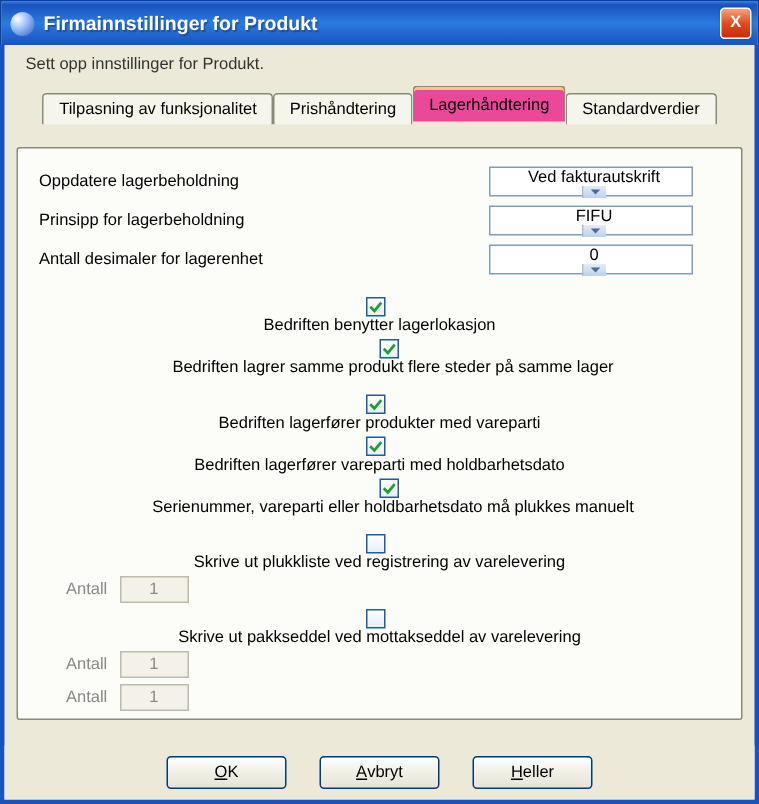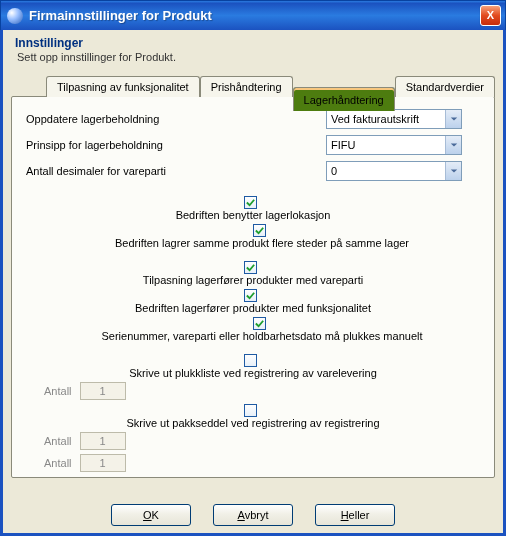--- a/index.html
+++ b/index.html
@@ -65,51 +65,51 @@
   .heading .h-title { font-weight: bold; color: #00307f; font-size: 12px; }
   .heading .h-sub { color: #333; margin: 1px 0 6px 2px; }
 
   
   .tabbar {
     display: flex;
     align-items: flex-end;
     padding: 0 8px;
     position: relative;
     z-index: 2;
-    justify-content: flex-end;
+    justify-content: center;
   }
   .tab {
     border: 1px solid #8a8a7a;
     border-bottom: none;
     background: #f6f5ec;
     border-radius: 3px 3px 0 0;
     padding: 4px 10px 4px 10px;
     color: #000;
     cursor: default;
     position: relative;
     top: 2px;
     white-space: nowrap;
   }
   .tab.active {
-    background: #4d7c0f;
+    background: #ec4899;
     border-color: #8a8a7a;
     z-index: 3;
     padding-top: 6px;
     padding-bottom: 5px;
-    top: 16px;
+    top: 0;
     box-shadow: inset 0 2px 0 #f8c77e;
   }
 
   .tabpanel {
     margin: 0 8px 0 8px;
     border: 1px solid #8a8a7a;
     background: #fcfcf8;
     border-radius: 2px;
     position: relative;
-    top: 1px;
+    top: 17px;
     padding: 12px 14px 16px 14px;
     height: 382px;
   }
 
   .row {
     display: flex;
     align-items: center;
     margin-bottom: 6px;
   }
   .row .lbl { flex: 0 0 300px; }
@@ -117,20 +117,21 @@
 
   .combo {
     display: flex;
     align-items: center;
     justify-content: space-between;
     height: 20px;
     border: 1px solid #7f9db9;
     background: #fff;
     padding: 0 0 0 4px;
     width: 136px;
+    flex-direction: column;
   }
   .combo .combo-btn {
     width: 16px; height: 18px;
     background: linear-gradient(to bottom, #e4ecf7 0%, #bcd1ec 100%);
     border-left: 1px solid #a7bcd6;
     display: flex; align-items: center; justify-content: center;
   }
   .combo .combo-btn svg { width: 8px; height: 8px; }
   .chev { fill: #4a6a99; }
 
@@ -200,21 +201,20 @@
 
 <div class="titlebar">
   <div class="app-icon"></div>
   <div class="title-text">Firmainnstillinger for Produkt</div>
   <div class="close-btn">X</div>
 </div>
 
 <div class="window-body">
 
   <div class="heading">
-    <div class="h-title">Innstillinger</div>
     <div class="h-sub">Sett opp innstillinger for Produkt.</div>
   </div>
 
   <div class="tabbar">
     <div class="tab"><span>Tilpasning av funksjonalitet</span></div>
     <div class="tab"><span>Prishåndtering</span></div>
     <div class="tab active"><span>Lagerhåndtering</span></div>
     <div class="tab"><span>Standardverdier</span></div>
   </div>
 
@@ -242,21 +242,21 @@
           <span class="combo-btn">
             <svg viewBox="0 0 10 10">
                 <path class="chev" d="M1 3 L5 7 L9 3 Z"></path>
               </svg>
           </span>
         </div>
       </div>
     </div>
 
     <div class="row">
-      <div class="lbl">Antall desimaler for vareparti</div>
+      <div class="lbl">Antall desimaler for lagerenhet</div>
       <div class="inp">
         <div class="combo">
           <span>0</span>
           <span class="combo-btn">
             <svg viewBox="0 0 10 10">
                 <path class="chev" d="M1 3 L5 7 L9 3 Z"></path>
               </svg>
           </span>
         </div>
       </div>
@@ -282,29 +282,29 @@
     </div>
 
     <div class="spacer-sm"></div>
 
     <div class="chk-row">
       <span class="chk">
           <svg viewBox="0 0 12 12">
             <path class="tick" d="M2 6 L5 9 L10 3"></path>
           </svg>
         </span>
-      <span>Tilpasning lagerfører produkter med vareparti</span>
-    </div>
-    <div class="chk-row">
-      <span class="chk">
-          <svg viewBox="0 0 12 12">
-            <path class="tick" d="M2 6 L5 9 L10 3"></path>
-          </svg>
-        </span>
-      <span>Bedriften lagerfører produkter med funksjonalitet</span>
+      <span>Bedriften lagerfører produkter med vareparti</span>
+    </div>
+    <div class="chk-row">
+      <span class="chk">
+          <svg viewBox="0 0 12 12">
+            <path class="tick" d="M2 6 L5 9 L10 3"></path>
+          </svg>
+        </span>
+      <span>Bedriften lagerfører vareparti med holdbarhetsdato</span>
     </div>
     <div class="chk-row indent">
       <span class="chk">
           <svg viewBox="0 0 12 12">
             <path class="tick" d="M2 6 L5 9 L10 3"></path>
           </svg>
         </span>
       <span>Serienummer, vareparti eller holdbarhetsdato må plukkes manuelt</span>
     </div>
 
@@ -322,21 +322,21 @@
       <span class="qlbl">Antall</span>
       <span class="qinput">1</span>
     </div>
 
     <div class="chk-row">
       <span class="chk unchecked">
           <svg viewBox="0 0 12 12">
             <path class="tick" d="M2 6 L5 9 L10 3"></path>
           </svg>
         </span>
-      <span>Skrive ut pakkseddel ved registrering av registrering</span>
+      <span>Skrive ut pakkseddel ved mottakseddel av varelevering</span>
     </div>
     <div class="qty">
       <span class="qlbl">Antall</span>
       <span class="qinput">1</span>
     </div>
 
     <div class="qty">
       <span class="qlbl">Antall</span>
       <span class="qinput">1</span>
     </div>

